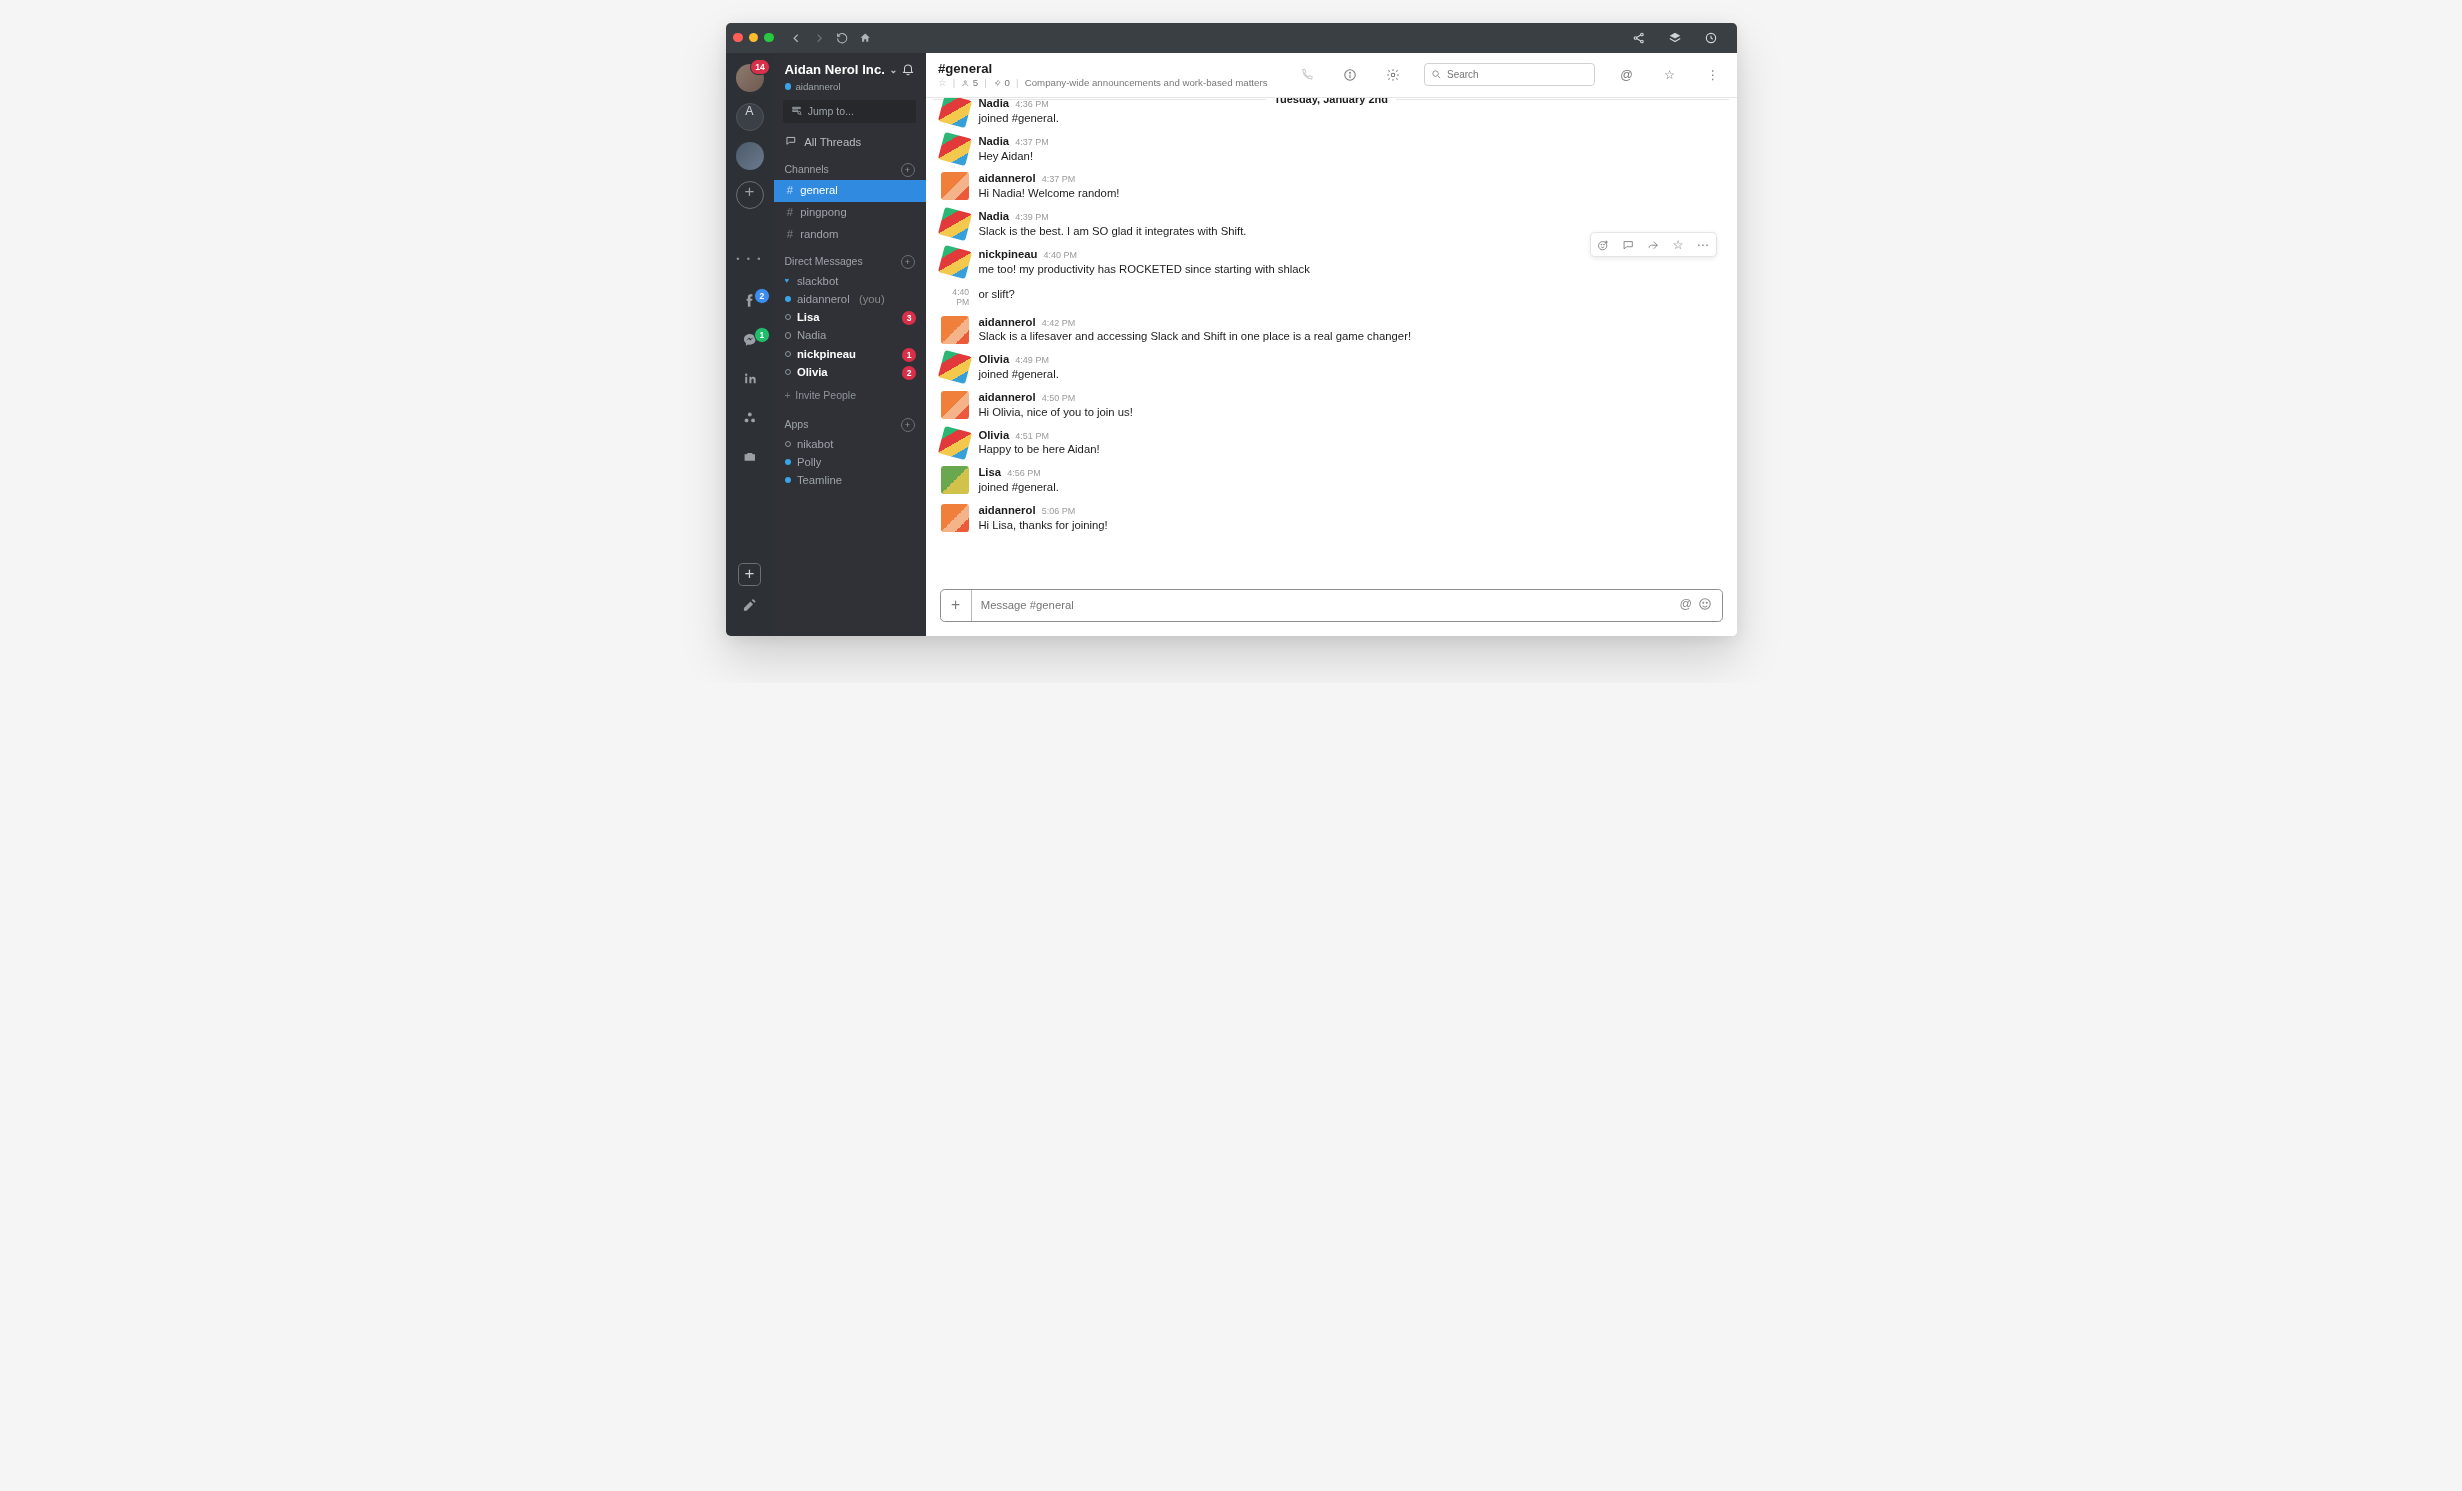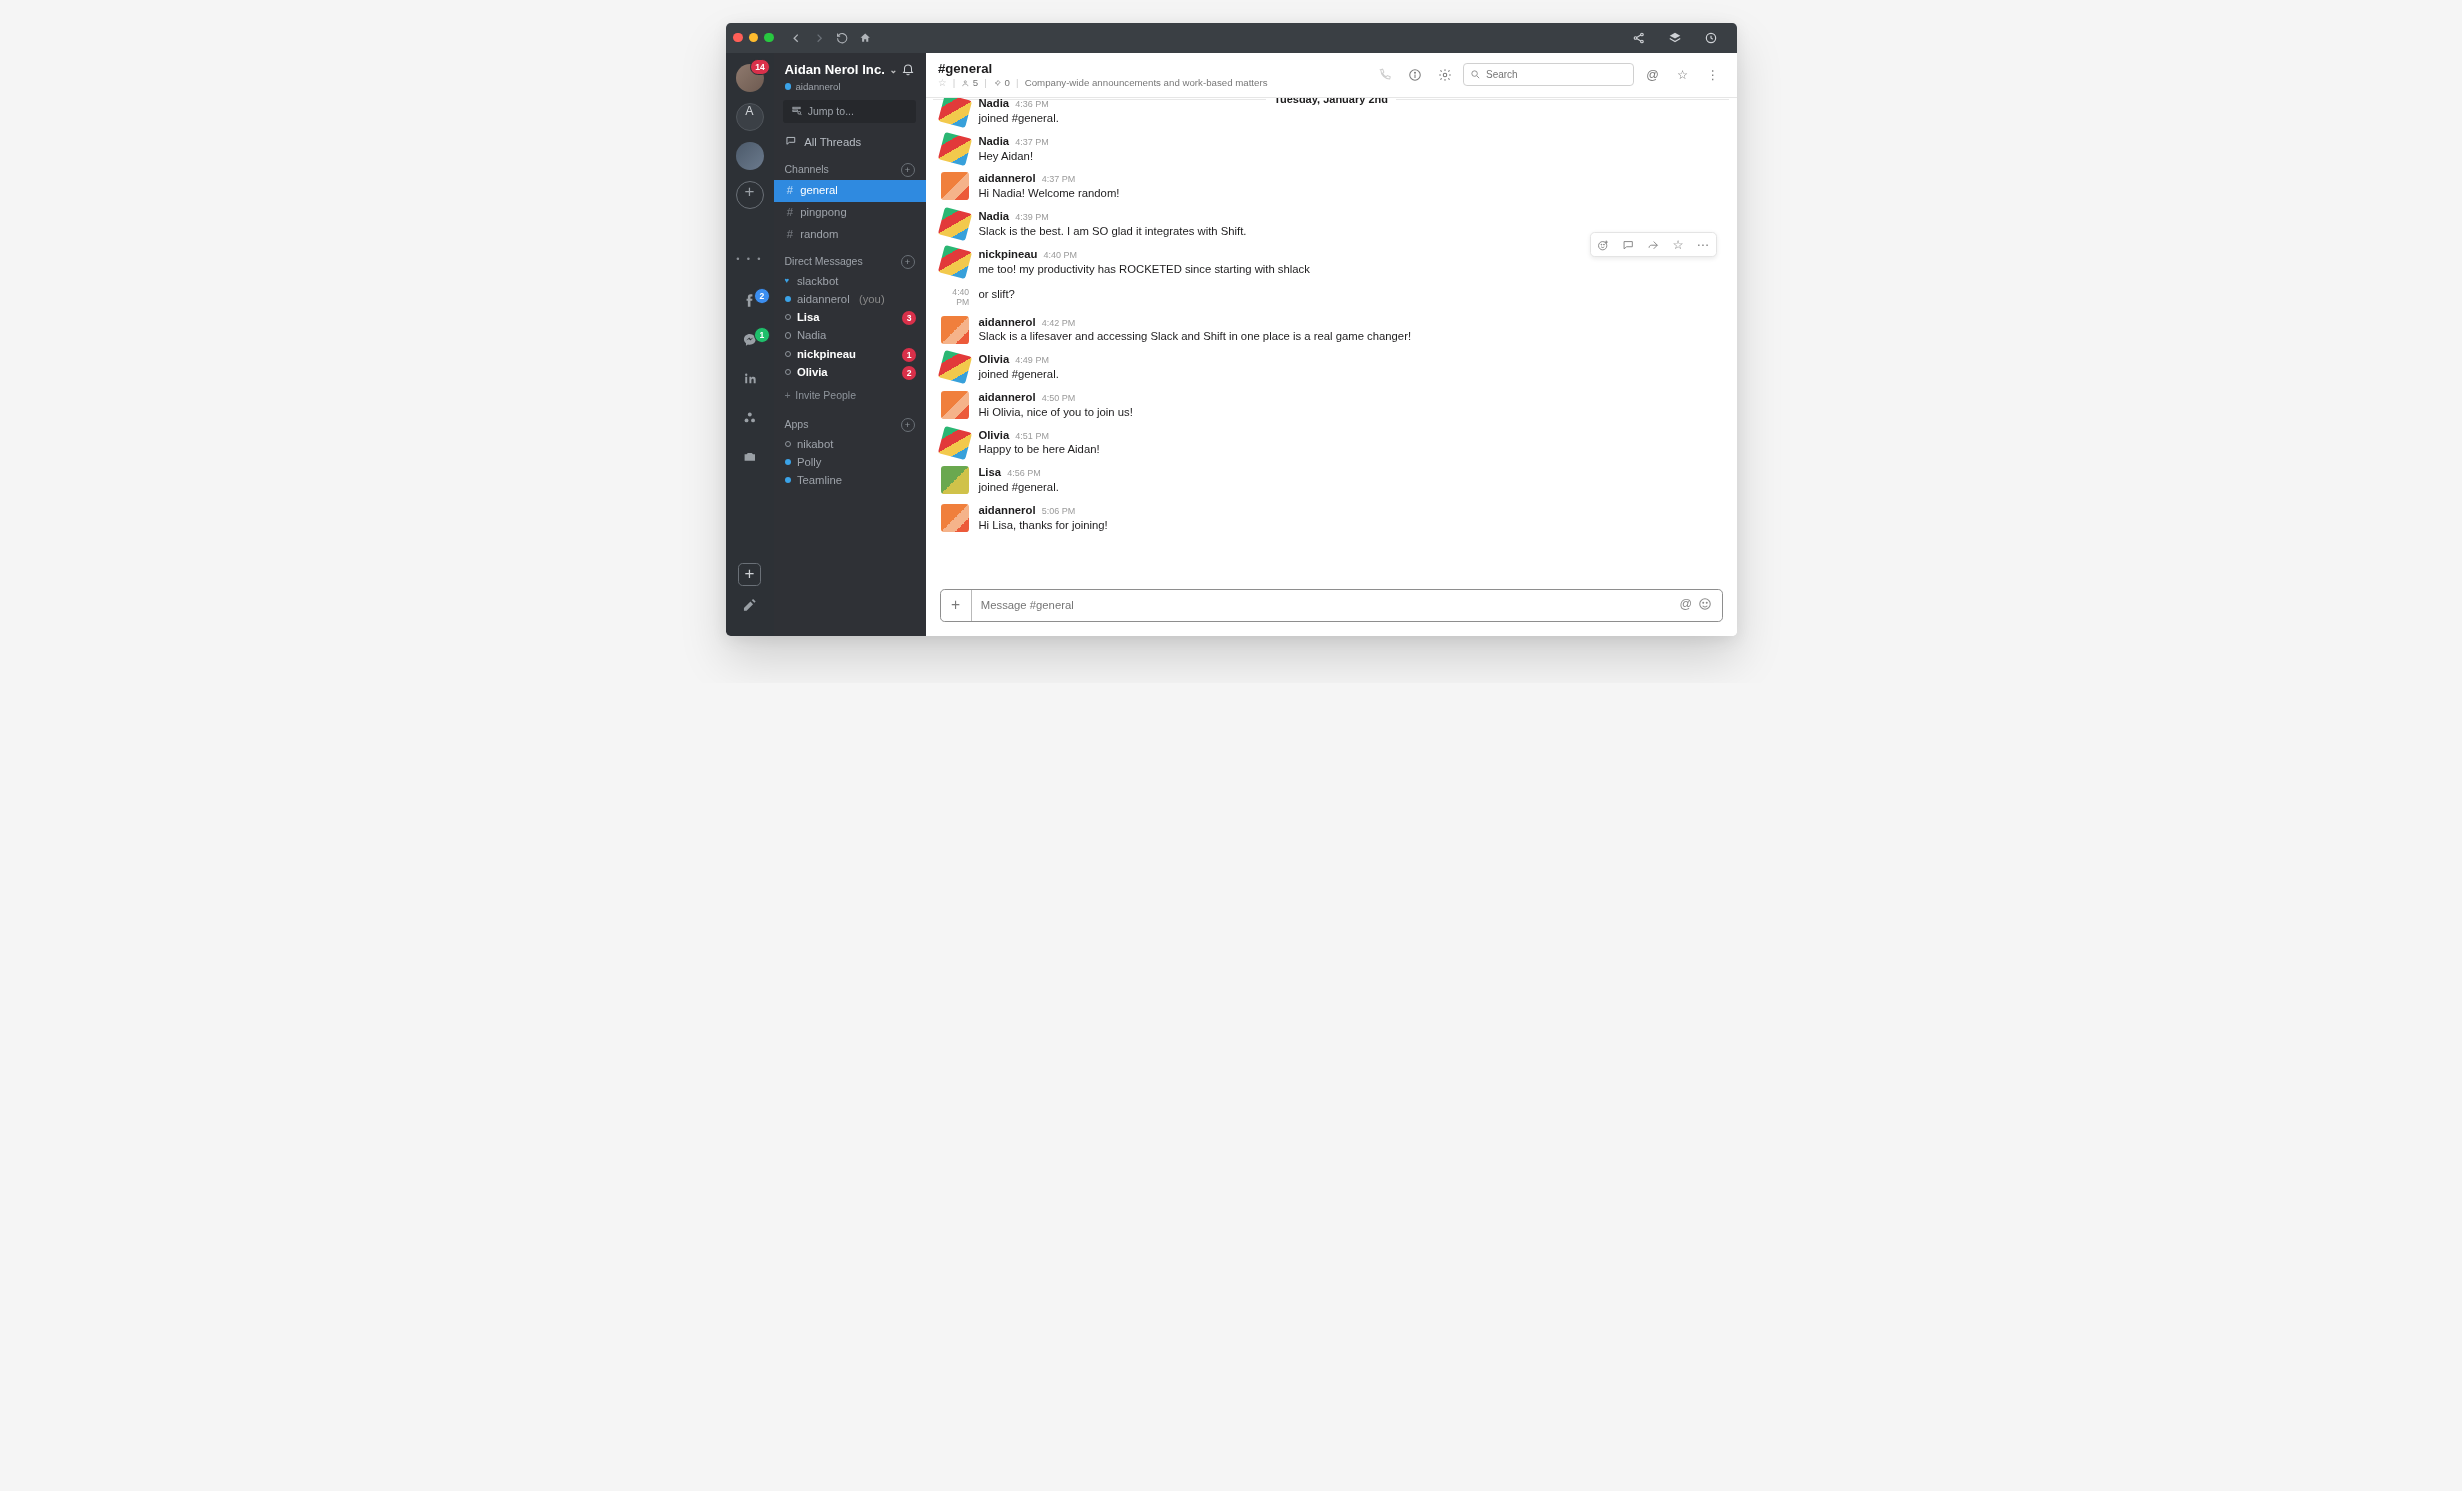--- a/index.html
+++ b/index.html
@@ -118,21 +118,21 @@
   
   .main{flex:1;display:flex;flex-direction:column;background:#fff;min-width:0;}
   .chan-header{
     height:45px;border-bottom:0.8px solid #e6e6e6;display:flex;align-items:center;
     padding:0 12.4px;gap:9.3px;
   }
   .chan-left{display:flex;flex-direction:column;gap:1.6px;flex:1;min-width:0;}
   .chan-name{font-weight:900;font-size:13.2px;color:#1d1c1d;}
   .chan-meta{display:flex;align-items:center;gap:6.2px;color:#787878;font-size:9.7px;}
   .chan-meta .sep{color:#ccc;}
-  .hdr-icons{display:flex;align-items:center;gap:7px;}
+  .hdr-icons{display:flex;align-items:center;gap:20px;}
   .hdr-icon{
     width:23px;height:23px;display:flex;align-items:center;justify-content:center;color:#7a7a7a;
     cursor:pointer;border-radius:3.1px;
   }
   .search{
     width:171px;height:23px;border:0.8px solid #d0d0d0;border-radius:3.9px;display:flex;align-items:center;
     padding:0 6.2px;color:#8a8a8a;gap:4.7px;
   }
   .search input{border:none;outline:none;flex:1;font-size:10px;color:#333;background:transparent;}
 

